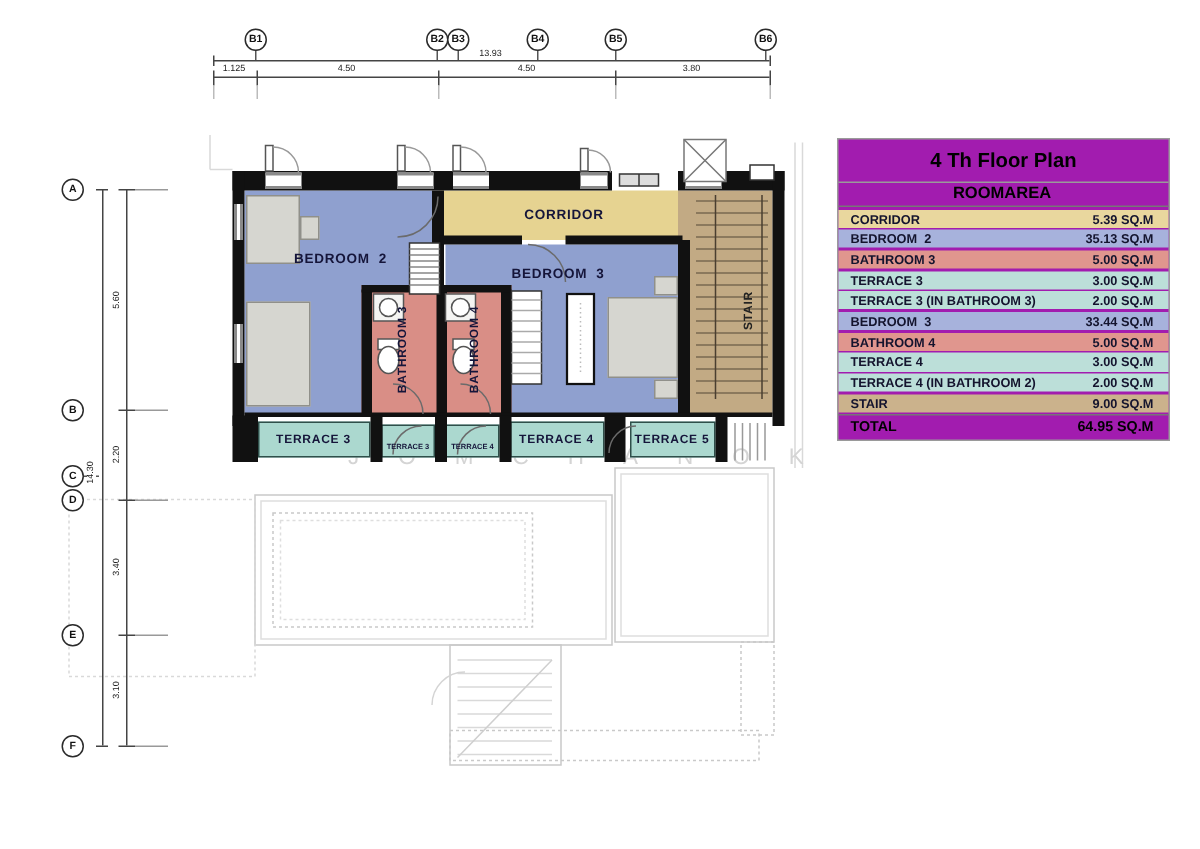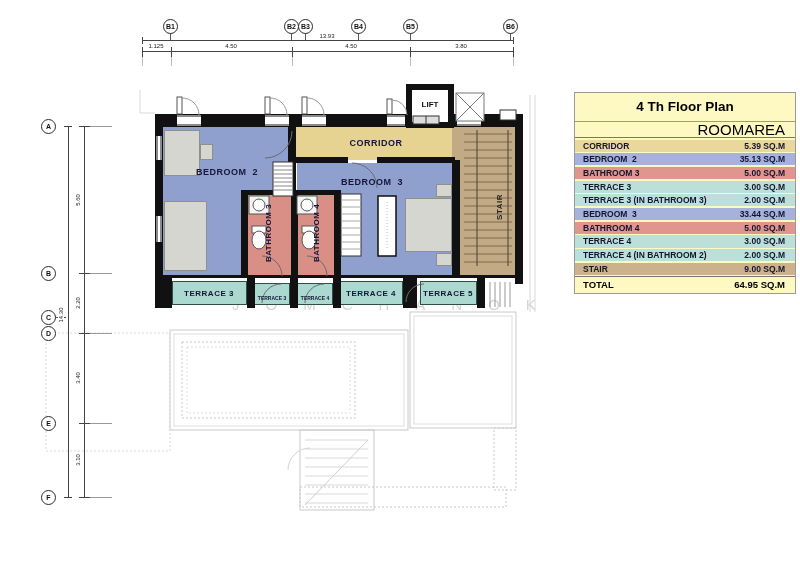--- a/index.html
+++ b/index.html
@@ -28,25 +28,25 @@
   .plabel.v{transform:translate(-50%,-50%) rotate(-90deg);}
   .plabel.sm{font-size:5px;letter-spacing:0;}
   .terr{position:absolute;border:1px solid #2f4f4a;box-sizing:border-box;z-index:2;}
   .lift{position:absolute;left:406px;top:84px;width:48px;height:44px;border:6px solid #111;
         background:#fff;box-sizing:border-box;z-index:3;}
   .liftlab{position:absolute;left:50%;top:10px;transform:translateX(-50%);font-size:8px;
            font-weight:bold;color:#111;}
   .wm{position:absolute;color:#d4d4d4;font-size:15px;font-weight:500;white-space:nowrap;z-index:1;}
   
   #area-table{position:absolute;left:558px;top:92px;width:220px;border:1px solid #9a9a9a;
-              background:#fef9c3;z-index:7;margin-left:16px;}
+              background:#a21caf;z-index:7;}
   .t-title{height:28px;line-height:28px;text-align:center;font-size:13.5px;font-weight:bold;
            color:#000;border-bottom:1px solid #9a9a9a;}
-  .t-head{display:flex;justify-content:flex-end;height:15px;line-height:15px;
-          font-size:15px;font-weight:normal;color:#000;padding:0 10px 0 8px;
+  .t-head{display:flex;justify-content:center;height:15px;line-height:15px;
+          font-size:11px;font-weight:bold;color:#000;padding:0 10px 0 8px;
           border-bottom:1.5px solid #777;}
   .t-rows{display:flex;flex-direction:column;gap:1.5px;padding:1.5px 0;}
   .t-row{display:flex;justify-content:space-between;height:12.2px;line-height:12.2px;
          font-size:8.5px;font-weight:600;color:#14142e;padding:0 10px 0 8px;white-space:pre;}
   .t-total{display:flex;justify-content:space-between;height:16px;line-height:16px;
            font-size:9.5px;font-weight:bold;color:#000;padding:0 10px 0 8px;
            border-top:1.5px solid #777;text-align:right;}
 </style>
 </head>
 <body>
@@ -172,23 +172,20 @@
   <div class="wall" style="left:477px;top:277px;width:8px;height:31px;"></div>
 
   <div class="wgap" style="left:177px;top:115px;width:24px;height:11px;"></div>
   <div class="wgap" style="left:265px;top:115px;width:24px;height:11px;"></div>
   <div class="wgap" style="left:302px;top:115px;width:24px;height:11px;"></div>
   <div class="wgap" style="left:387px;top:115px;width:18px;height:11px;"></div>
   <div class="wgap" style="left:457px;top:115px;width:24px;height:11px;"></div>
   <div class="wgapv" style="left:156px;top:136px;width:6px;height:24px;"></div>
   <div class="wgapv" style="left:156px;top:216px;width:6px;height:26px;"></div>
 
-  <div class="lift">
-    <div class="liftlab">LIFT</div>
-  </div>
 
   <div class="furn" style="left:164px;top:130px;width:36px;height:46px;"></div>
   <div class="furn" style="left:200px;top:144px;width:13px;height:16px;"></div>
   <div class="furn" style="left:164px;top:201px;width:43px;height:70px;"></div>
   <div class="furn" style="left:405px;top:198px;width:47px;height:54px;"></div>
   <div class="furn" style="left:436px;top:184px;width:16px;height:13px;"></div>
   <div class="furn" style="left:436px;top:253px;width:16px;height:13px;"></div>
 
   <svg class="layer" width="800" height="566" style="z-index:4;">
     <g fill="none" stroke="#555" stroke-width="1">

